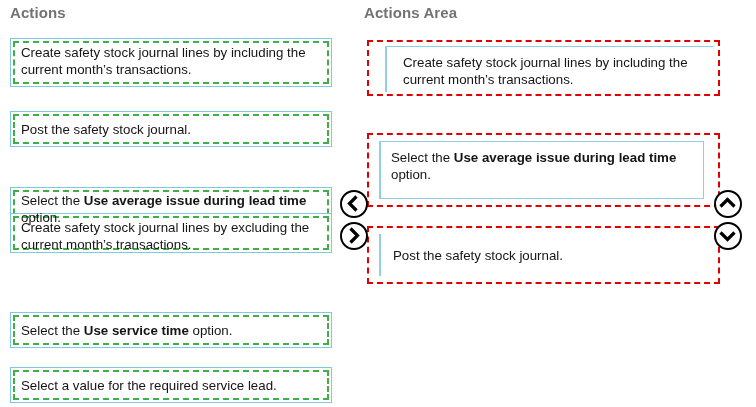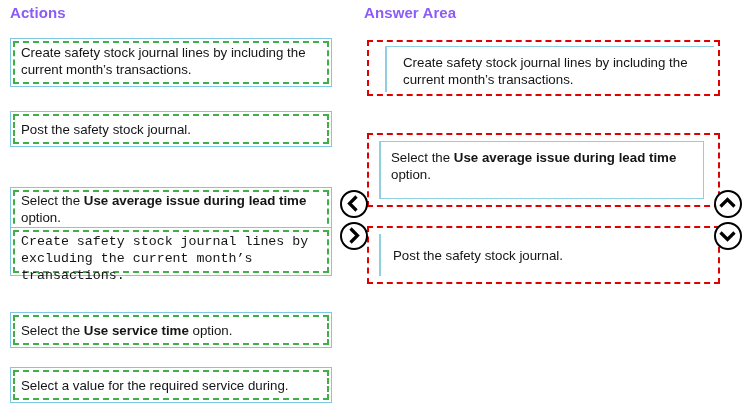--- a/index.html
+++ b/index.html
@@ -15,21 +15,21 @@
     font-family: "Liberation Sans", sans-serif;
     color: #000000;
   }
 
   
   .col-heading {
     position: absolute;
     font-size: 15px;
     font-weight: bold;
     letter-spacing: 0.1px;
-    color: #8b5cf6;
+    color: #737373;
     white-space: nowrap;
   }
   #heading-actions { left: 10px; top: 4px; }
   #heading-answer  { left: 364px; top: 4px; }
 
   
   .action-tile {
     position: absolute;
     left: 10px;
     width: 322px;
@@ -56,21 +56,21 @@
     line-height: 17px;
     color: #151515;
     z-index: 2;
   }
   .action-tile .tile-text b { font-weight: bold; }
 
   #action-0 { top: 38px;  height: 49px; }
   #action-1 { top: 111px; height: 36px; }
   #action-2 { top: 187px; height: 49px; }
   #action-2 .tile-text { padding-top: 4px; }
-  #action-3 { top: 227px; height: 49px; font-family: Liberation Mono, monospace; }
+  #action-3 { top: 213px; height: 40px; }
   #action-4 { top: 312px; height: 36px; }
   #action-5 { top: 367px; height: 36px; }
 
   
   .tile-center { display: flex; align-items: center; }
   .tile-center .tile-text { padding-top: 0; padding-bottom: 0; }
 
   
   .circle-btn {
     position: absolute;
@@ -139,21 +139,21 @@
   #answer-1 .card-text { padding-top: 7px; padding-left: 10px; }
   #answer-2 .answer-card { display: flex; align-items: center; }
   #answer-2 .card-text { padding: 0 0 0 12px; }
   .card-text b { font-weight: bold; }
 </style>
 </head>
 <body>
 
 <div class="col-heading" id="heading-actions">Actions</div>
 
-<div class="col-heading" id="heading-answer">Answer Area</div>
+<div class="col-heading" id="heading-answer">Actions Area</div>
 
 <div class="action-tile" id="action-0">
   <span class="tile-text">Create safety stock journal lines by including the current month’s transactions.</span>
 </div>
 
 <div class="action-tile tile-center" id="action-1">
   <span class="tile-text">Post the safety stock journal.</span>
 </div>
 
 <div class="action-tile" id="action-2">
@@ -162,21 +162,21 @@
 
 <div class="action-tile" id="action-3">
   <span class="tile-text">Create safety stock journal lines by excluding the current month’s transactions.</span>
 </div>
 
 <div class="action-tile tile-center" id="action-4">
   <span class="tile-text">Select the <b>Use service time</b> option.</span>
 </div>
 
 <div class="action-tile tile-center" id="action-5">
-  <span class="tile-text">Select a value for the required service during.</span>
+  <span class="tile-text">Select a value for the required service lead.</span>
 </div>
 
 <div class="circle-btn" id="btn-move-left">
   <svg width="23" height="23" viewBox="0 0 23 23" aria-hidden="true">
     <polyline points="14.5,4.5 7.5,11.5 14.5,18.5" fill="none" stroke="#000" stroke-width="3.2" stroke-linecap="butt" stroke-linejoin="miter"></polyline>
   </svg>
 </div>
 
 <div class="circle-btn" id="btn-move-right">
   <svg width="23" height="23" viewBox="0 0 23 23" aria-hidden="true">

